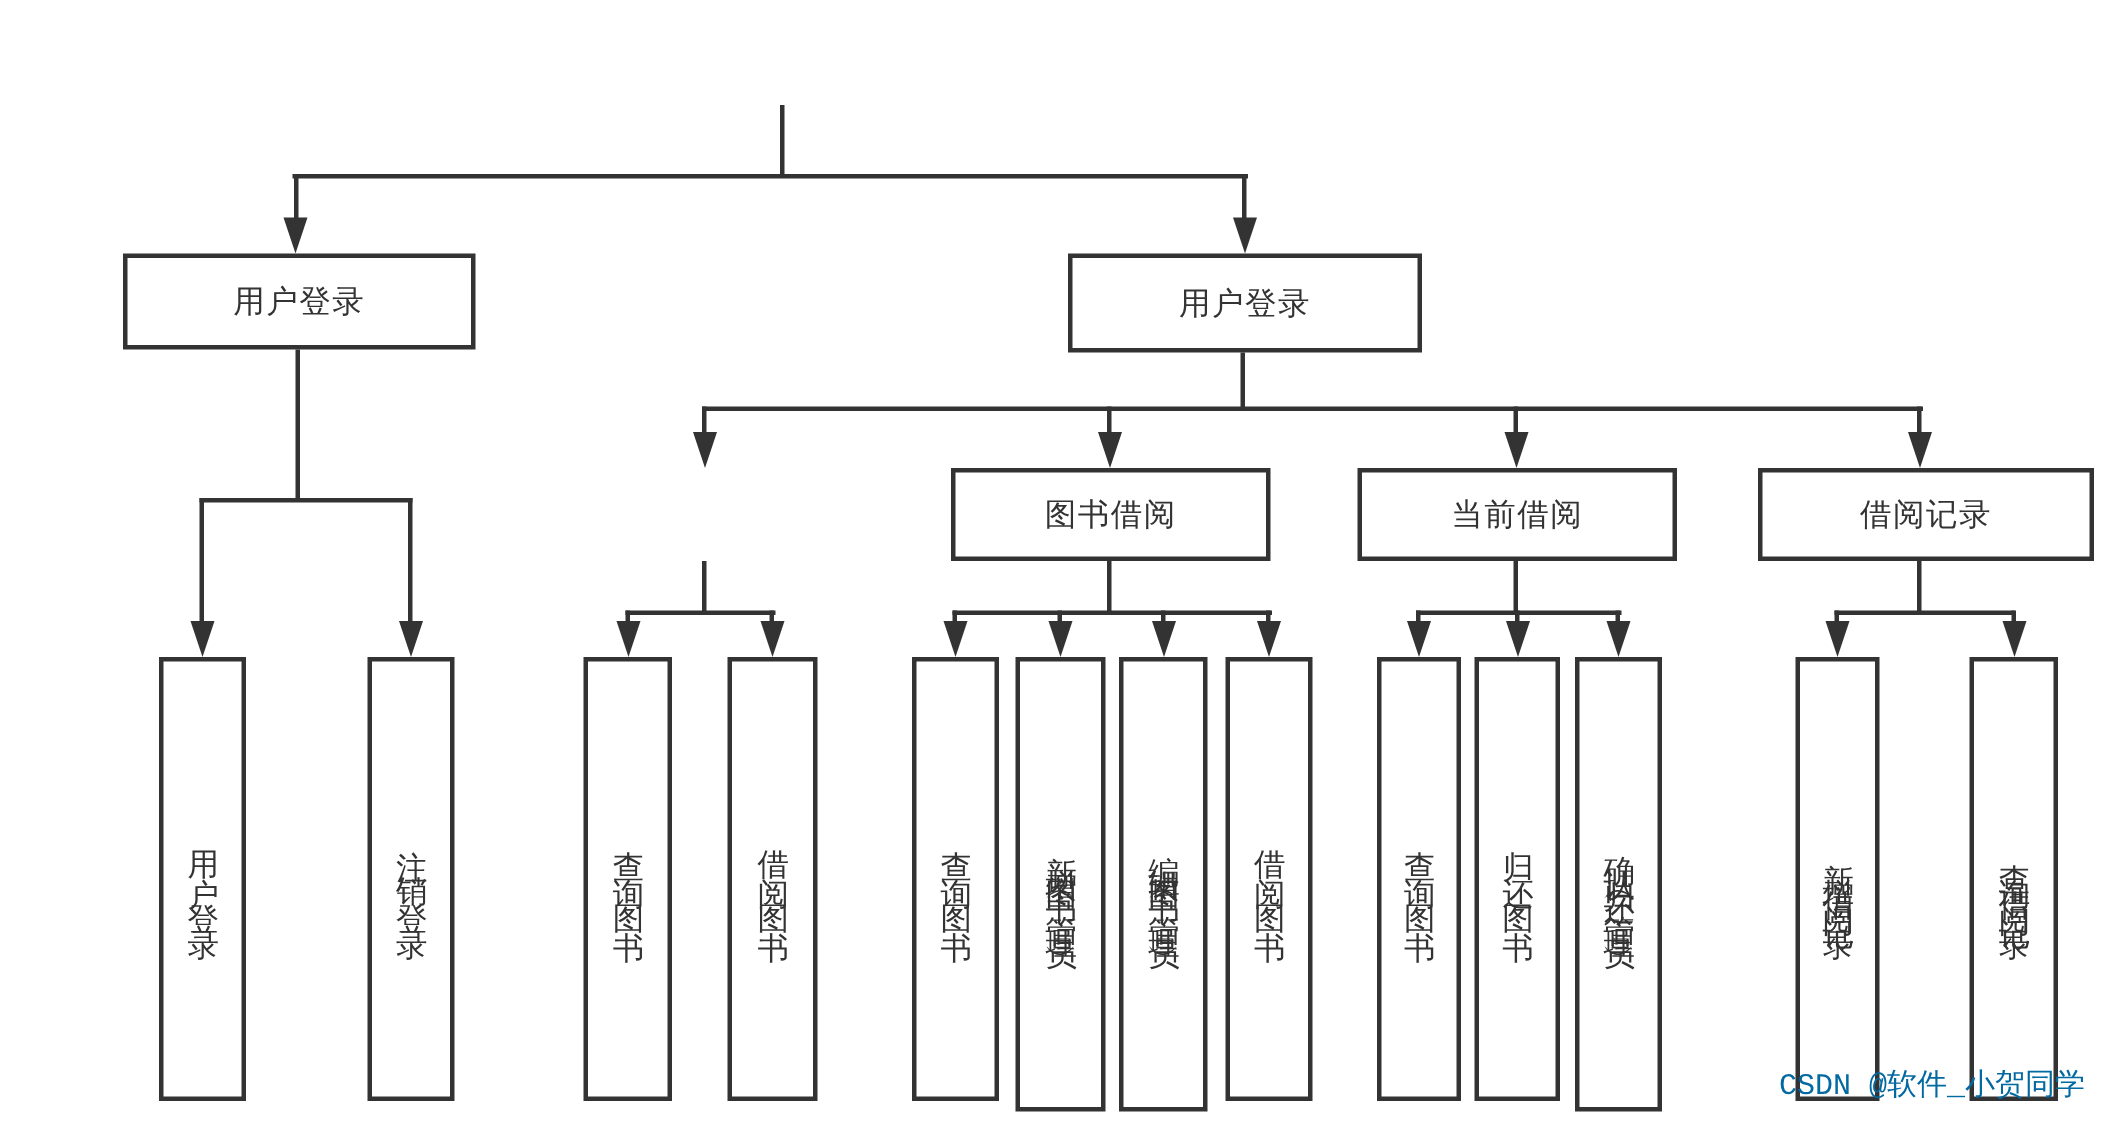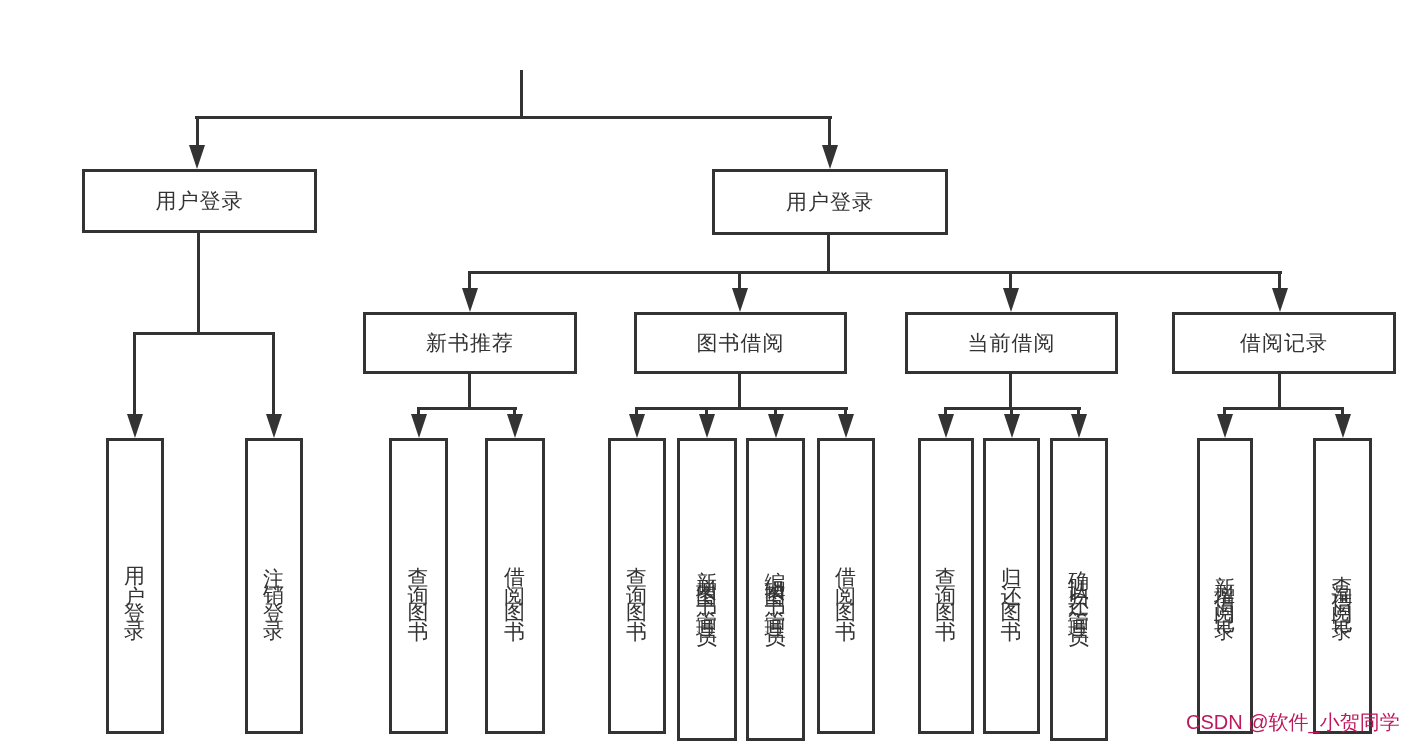--- a/index.html
+++ b/index.html
@@ -58,23 +58,24 @@
     height: 0;
     border-left: 8px solid transparent;
     border-right: 8px solid transparent;
     border-top: 24px solid #333333;
   }
   .watermark {
     position: absolute;
     left: 1186px;
     top: 709px;
     font-size: 20px;
-    color: #be185d;
+    color: #0369a1;
     white-space: nowrap;
     z-index: 10;
+    font-family: Liberation Mono, monospace;
   }
 </style>
 </head>
 <body>
 
 <div class="canvas">
 
 
   <div class="vline" style="left:520px;top:70px;height:48px"></div>
   <div class="hline" style="left:195px;top:116px;width:637px"></div>
@@ -101,23 +102,20 @@
   <div class="hline" style="left:468px;top:271px;width:814px"></div>
   <div class="vline" style="left:468px;top:271px;height:20px"></div>
   <div class="vline" style="left:738px;top:271px;height:20px"></div>
   <div class="vline" style="left:1009px;top:271px;height:20px"></div>
   <div class="vline" style="left:1278px;top:271px;height:20px"></div>
   <div class="arrow" style="left:462px;top:288px"></div>
   <div class="arrow" style="left:732px;top:288px"></div>
   <div class="arrow" style="left:1003px;top:288px"></div>
   <div class="arrow" style="left:1272px;top:288px"></div>
 
-  <div class="box" style="left:363px;top:312px;width:214px;height:62px">
-    <span class="hlabel">新书推荐</span>
-  </div>
   <div class="box" style="left:634px;top:312px;width:213px;height:62px">
     <span class="hlabel">图书借阅</span>
   </div>
   <div class="box" style="left:905px;top:312px;width:213px;height:62px">
     <span class="hlabel">当前借阅</span>
   </div>
   <div class="box" style="left:1172px;top:312px;width:224px;height:62px">
     <span class="hlabel">借阅记录</span>
   </div>
 

